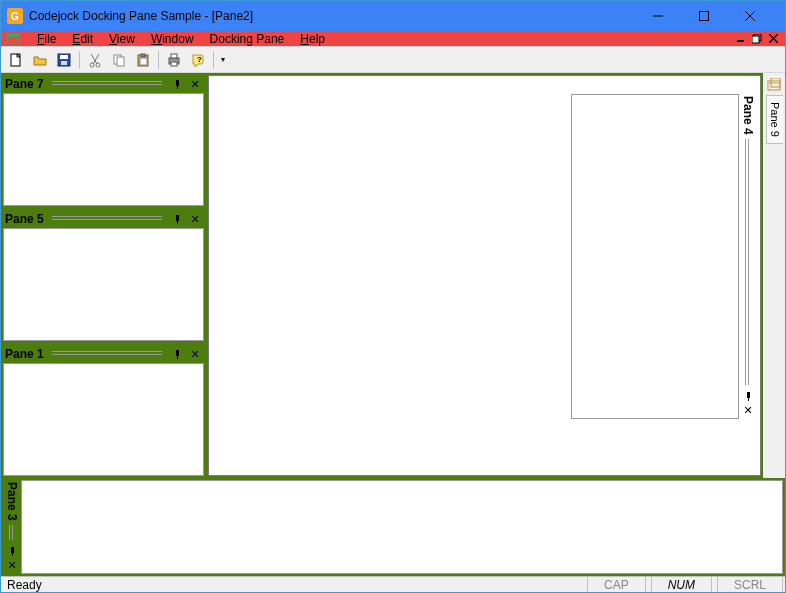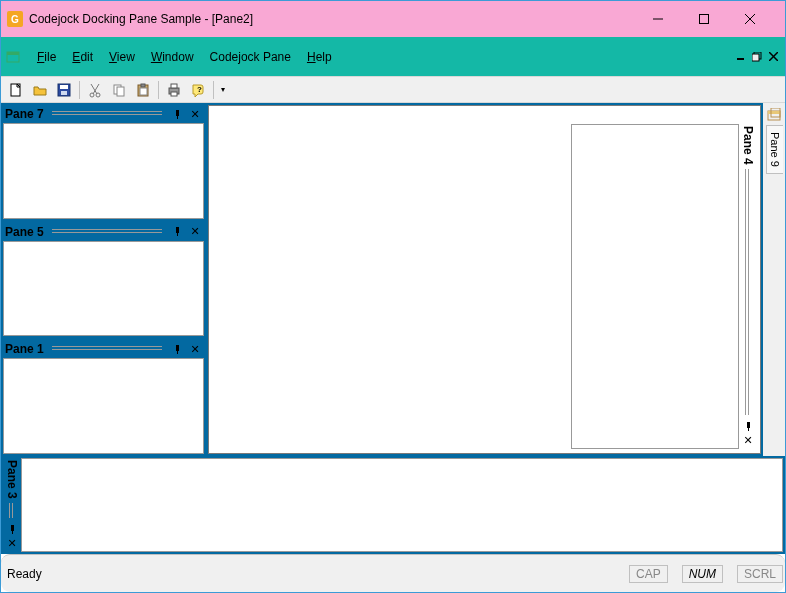--- a/index.html
+++ b/index.html
@@ -11,22 +11,22 @@
     width: 786px;
     height: 593px;
     border: 1px solid #3c9bd6;
     display: flex;
     flex-direction: column;
     overflow: hidden;
   }
 
   
   .titlebar {
-    height: 36px;
-    background: #f9a8d4;
+    height: 30px;
+    background: #3b82f6;
     display: flex;
     align-items: center;
     padding: 0 12px 0 6px;
   }
   .app-icon {
     width: 16px; height: 16px;
     background: #f5a623;
     border-radius: 2px;
     margin-right: 6px;
     display: flex; align-items: center; justify-content: center;
@@ -36,22 +36,22 @@
   .win-btns { display: flex; height: 100%; }
   .win-btn {
     width: 46px; height: 100%;
     display: flex; align-items: center; justify-content: center;
     font-size: 13px;
     color: #000;
   }
 
   
   .menubar {
-    height: 40px;
-    background: #14b8a6;
+    height: 16px;
+    background: #ef4444;
     border-bottom: 1px solid #d8d8d8;
     display: flex;
     align-items: center;
     padding: 0 4px;
   }
   .menubar-icon {
     width: 16px; height: 16px;
     margin-right: 8px;
     display: flex; align-items: center; justify-content: center;
   }
@@ -78,21 +78,21 @@
     display: flex; align-items: center; justify-content: center;
   }
   .tool-sep { width: 1px; height: 18px; background: #c0c0c0; margin: 0 2px; }
   .tool-drop { width: 10px; font-size: 8px; display:flex;align-items:center;justify-content:center;}
 
   
   .workarea {
     flex: 1;
     display: flex;
     flex-direction: column;
-    background: #0369a1;
+    background: #4d7c0f;
     min-height: 0;
   }
   .middle-row { flex: 1; display: flex; min-height: 0; }
 
   
   .left-col {
     width: 205px;
     display: flex;
     flex-direction: column;
     gap: 4px;
@@ -203,33 +203,32 @@
     width: 18px;
     display: flex;
     flex-direction: column;
     align-items: center;
     padding: 2px 0;
   }
   .pane3-body { flex: 1; background:#fff; border:1px solid #999; }
 
   
   .statusbar {
-    height: 38px;
+    height: 16px;
     background: #f0f0f0;
     border-top: 1px solid #c0c0c0;
     display:flex; align-items:center;
     font-size: 12px;
     padding: 0 2px;
-    border-radius: 9px;
   }
   .status-text { flex:1; padding-left:4px; color:#000; }
   .status-cell {
     border: 1px solid #c0c0c0;
-    padding: 1px 6px;
-    margin-left: 14px;
+    padding: 1px 16px;
+    margin-left: 5px;
     color:#888;
     min-width: 32px;
     text-align:center;
   }
   .status-cell.active { color:#000;font-style:italic; }
 
   svg { display:block; }
 </style>
 </head>
 <body>
@@ -261,21 +260,21 @@
   <div class="menubar-icon">
     <svg width="14" height="14">
         <rect x="1" y="2" width="12" height="10" fill="none" stroke="#3a6" stroke-width="1"></rect>
         <rect x="1" y="2" width="12" height="3" fill="#3a6"></rect>
       </svg>
   </div>
   <div class="menu-item"><u>F</u><span>ile</span></div>
   <div class="menu-item"><u>E</u>dit</div>
   <div class="menu-item"><u>V</u>iew</div>
   <div class="menu-item"><u>W</u>indow</div>
-  <div class="menu-item">Codejock Pane</div>
+  <div class="menu-item">Docking Pane</div>
   <div class="menu-item"><u>H</u>elp</div>
   <div class="menu-spacer"></div>
   <div class="mdi-btn">
       <svg width="10" height="10">
         <line x1="1" y1="7" x2="8" y2="7" stroke="#000" stroke-width="2"></line>
       </svg>
     </div>
   <div class="mdi-btn">
       <svg width="10" height="10">
         <rect x="2" y="0" width="7" height="7" fill="none" stroke="#000"></rect>

